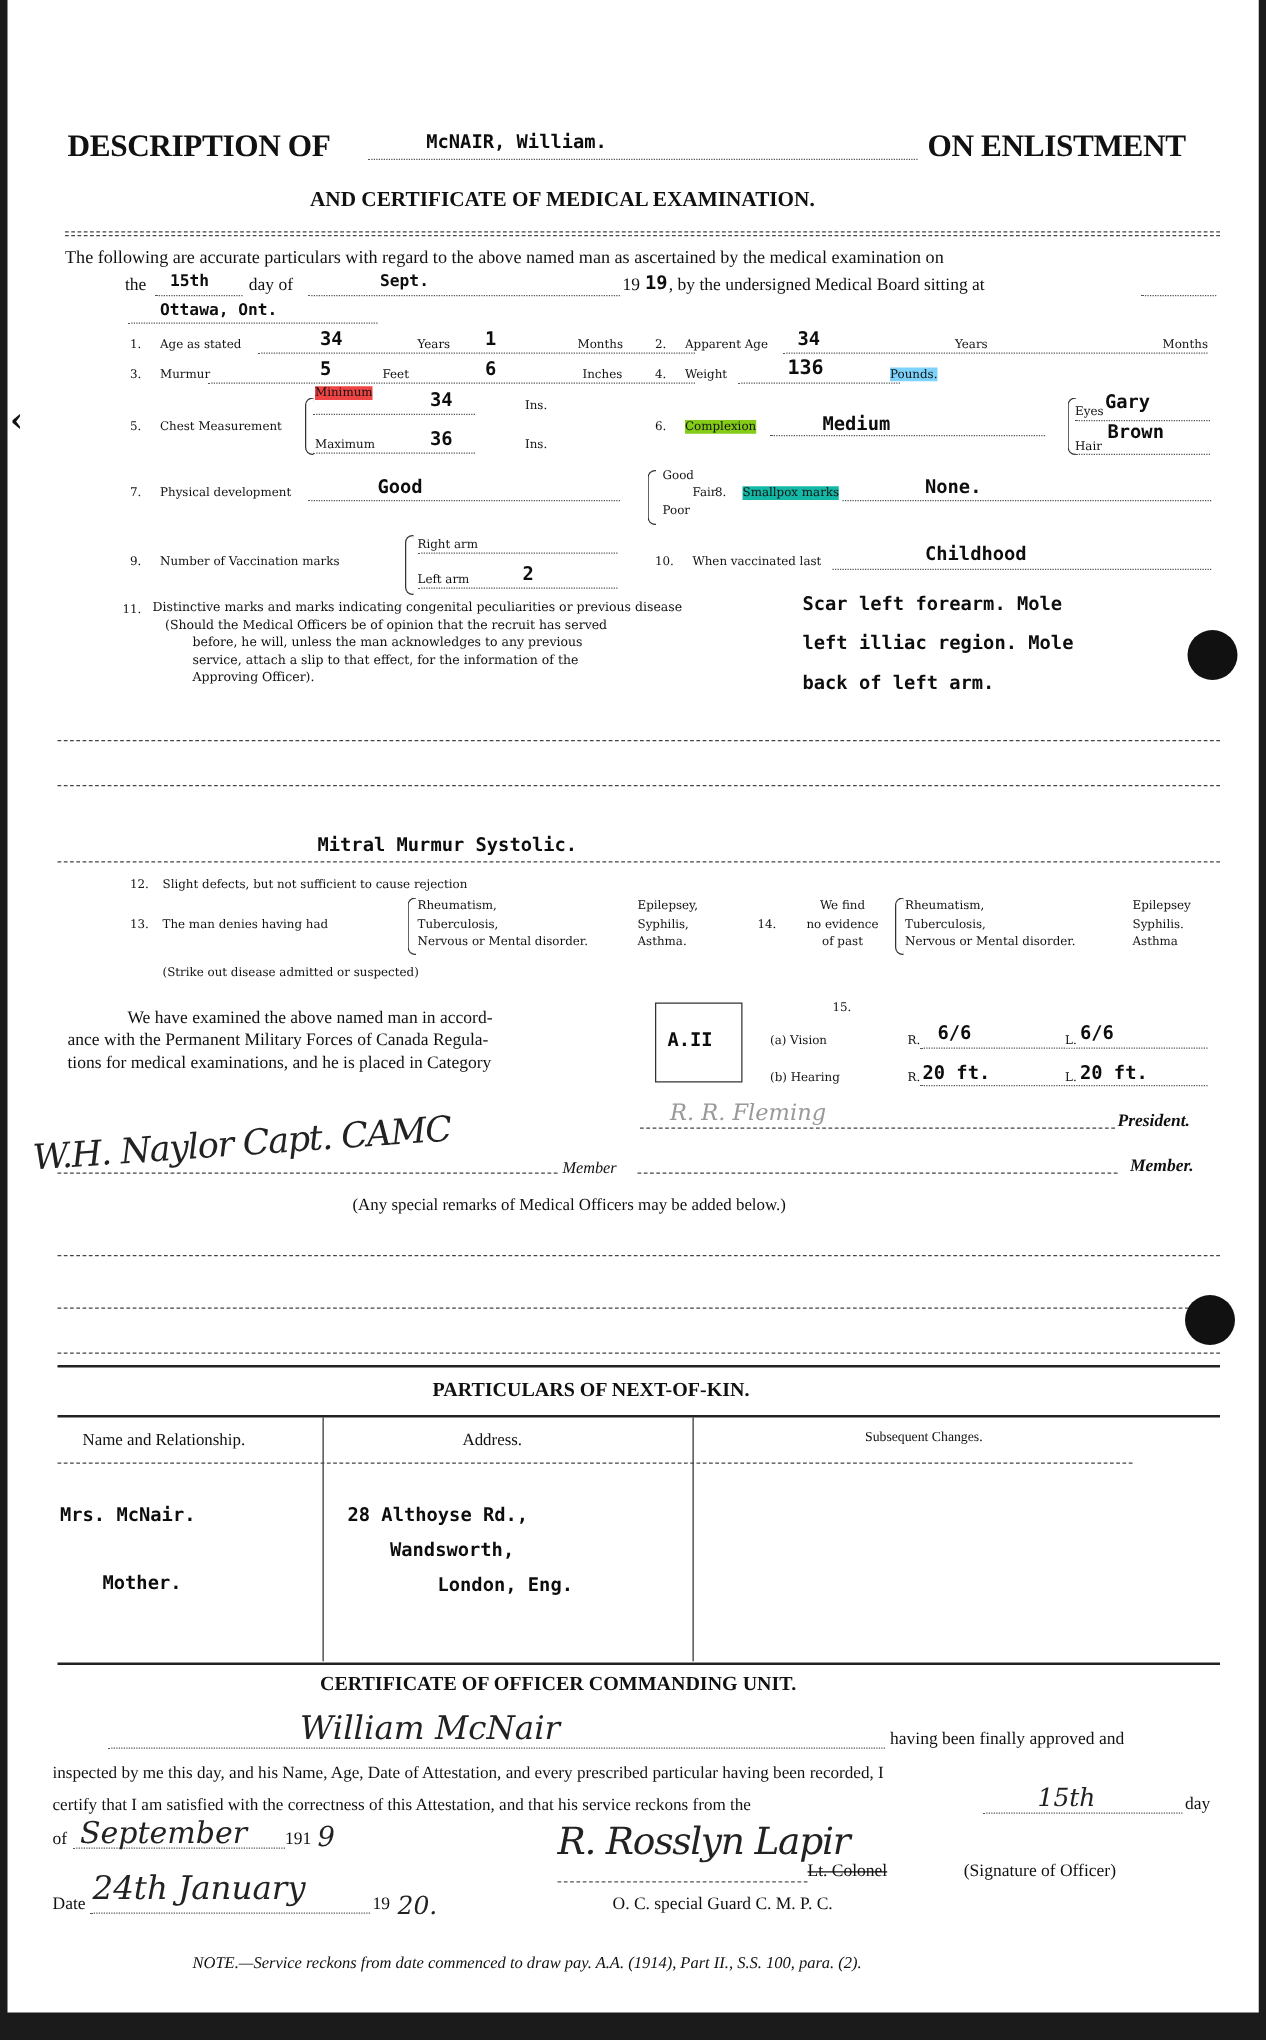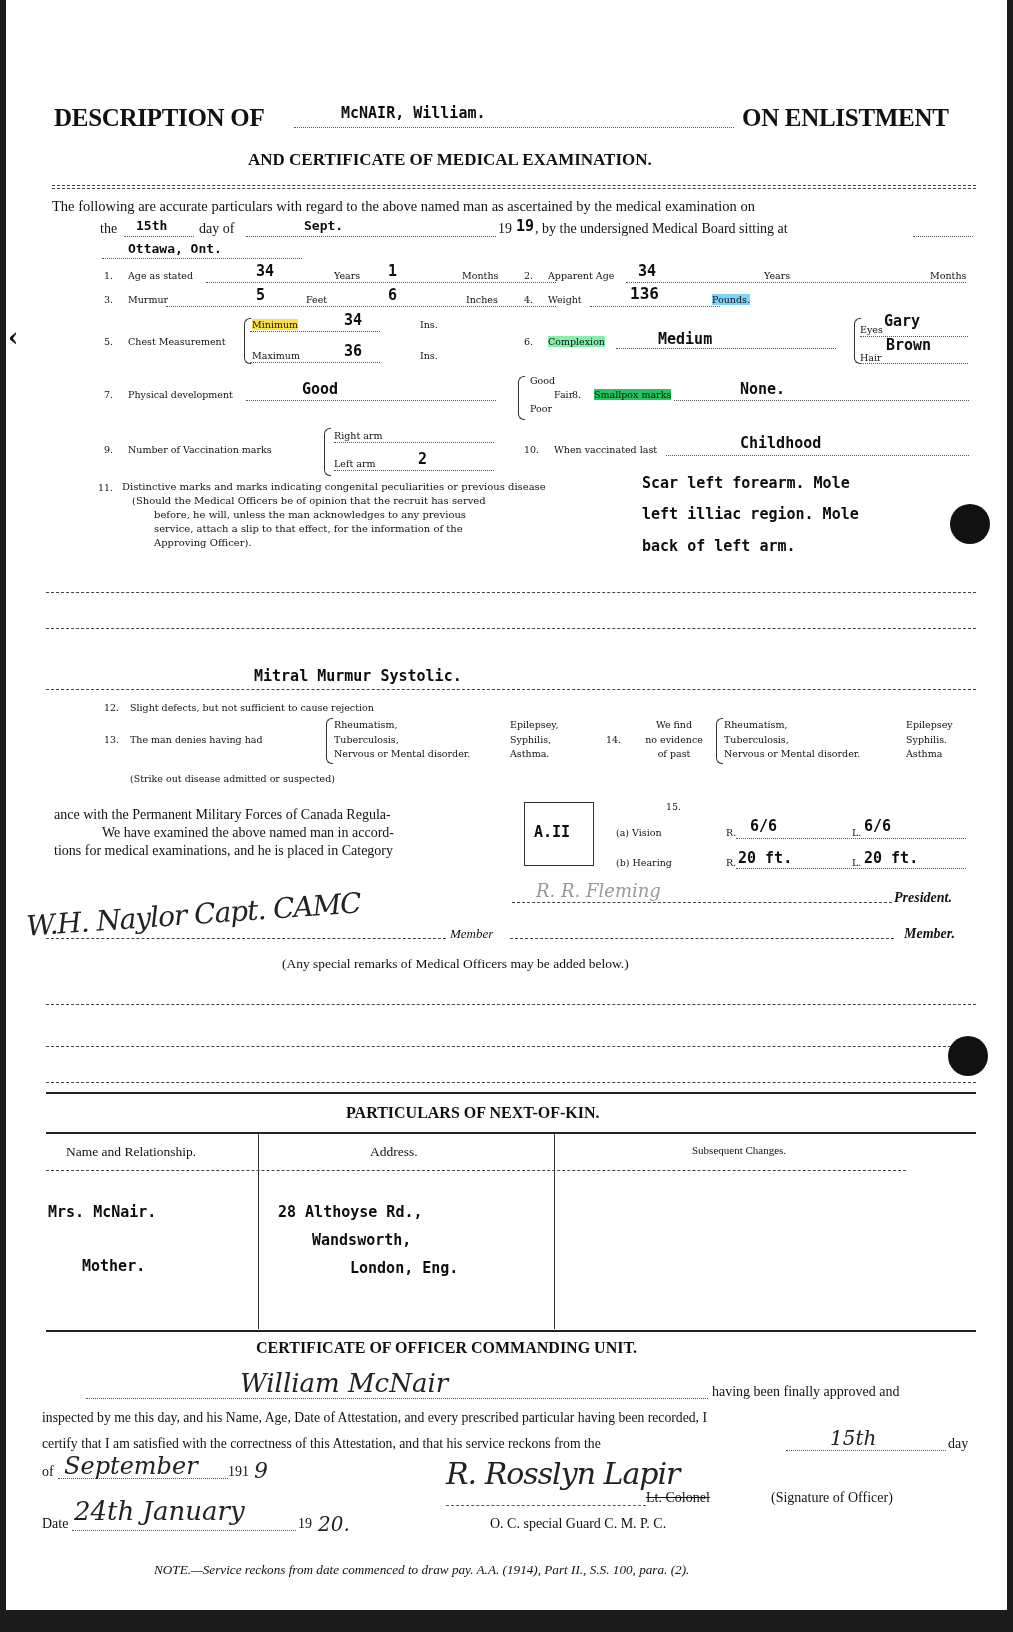--- a/index.html
+++ b/index.html
@@ -79,51 +79,51 @@
 
   <div class="abs small" style="left:518px;top:294px;">4.</div>
   <div class="abs small" style="left:542px;top:294px;background:#fff;">Weight</div>
   <div class="dots" style="left:584px;top:306px;width:130px;"></div>
   <div class="abs type type16" style="left:624px;top:284px;">136</div>
   <div class="abs small" style="left:706px;top:294px;background:#7dd3fc;">Pounds.</div>
 
   <div class="abs small" style="left:98px;top:336px;">5.</div>
   <div class="abs small" style="left:122px;top:336px;">Chest Measurement</div>
   <div class="brace" style="left:238px;top:318px;width:6px;height:44px;"></div>
-  <div class="abs small" style="left:246px;top:319px;background:#fde047;">Minimum</div>
+  <div class="abs small" style="left:246px;top:309px;background:#ef4444;">Minimum</div>
   <div class="dots" style="left:244px;top:331px;width:130px;"></div>
   <div class="abs type type15" style="left:338px;top:311px;">34</div>
   <div class="abs small" style="left:414px;top:319px;background:#fff;">Ins.</div>
   <div class="abs small" style="left:246px;top:350px;background:#fff;">Maximum</div>
   <div class="dots" style="left:244px;top:362px;width:130px;"></div>
   <div class="abs type type15" style="left:338px;top:342px;">36</div>
   <div class="abs small" style="left:414px;top:350px;background:#fff;">Ins.</div>
 
   <div class="abs small" style="left:518px;top:336px;">6.</div>
-  <div class="abs small" style="left:542px;top:336px;background:#86efac;">Complexion</div>
+  <div class="abs small" style="left:542px;top:336px;background:#84cc16;">Complexion</div>
   <div class="dots" style="left:610px;top:348px;width:220px;"></div>
   <div class="abs type type15" style="left:652px;top:330px;">Medium</div>
   <div class="brace" style="left:848px;top:318px;width:6px;height:44px;"></div>
   <div class="abs small" style="left:854px;top:324px;">Eyes</div>
   <div class="abs type type15" style="left:878px;top:312px;">Gary</div>
   <div class="dots" style="left:854px;top:336px;width:108px;"></div>
   <div class="abs type type15" style="left:880px;top:336px;">Brown</div>
   <div class="abs small" style="left:854px;top:352px;">Hair</div>
   <div class="dots" style="left:854px;top:363px;width:108px;"></div>
 
   <div class="abs small" style="left:98px;top:389px;">7.</div>
   <div class="abs small" style="left:122px;top:389px;background:#fff;">Physical development</div>
   <div class="dots" style="left:240px;top:400px;width:250px;"></div>
   <div class="abs type type15" style="left:296px;top:380px;">Good</div>
   <div class="brace" style="left:512px;top:376px;width:6px;height:42px;"></div>
   <div class="abs small" style="left:524px;top:375px;">Good</div>
   <div class="abs small" style="left:524px;top:389px;margin-left:24px;">Fair</div>
   <div class="abs small" style="left:524px;top:403px;">Poor</div>
   <div class="abs small" style="left:566px;top:389px;">8.</div>
-  <div class="abs small" style="left:588px;top:389px;background:#22c55e;">Smallpox marks</div>
+  <div class="abs small" style="left:588px;top:389px;background:#14b8a6;">Smallpox marks</div>
   <div class="dots" style="left:668px;top:400px;width:295px;"></div>
   <div class="abs type type15" style="left:734px;top:380px;">None.</div>
 
   <div class="abs small" style="left:98px;top:444px;">9.</div>
   <div class="abs small" style="left:122px;top:444px;">Number of Vaccination marks</div>
   <div class="brace" style="left:318px;top:428px;width:6px;height:46px;"></div>
   <div class="abs small" style="left:328px;top:430px;background:#fff;">Right arm</div>
   <div class="dots" style="left:328px;top:442px;width:160px;"></div>
   <div class="abs type type15" style="left:420px;top:422px;"></div>
   <div class="abs small" style="left:328px;top:458px;background:#fff;">Left arm</div>
@@ -183,22 +183,22 @@
     <div>Nervous or Mental disorder.</div>
   </div>
   <div class="abs small" style="left:900px;top:718px;line-height:14.5px;">
     <div>Epilepsey</div>
     <div>Syphilis.</div>
     <div>Asthma</div>
   </div>
   <div class="abs small" style="left:124px;top:773px;">(Strike out disease admitted or suspected)</div>
 
   <div class="abs body" style="left:48px;top:806px;font-size:14px;line-height:18px;text-align:justify;width:462px;">
+    <div style="padding-left:48px;">We have examined the above named man in accord-</div>
     <div>ance with the Permanent Military Forces of Canada Regula-</div>
-    <div style="padding-left:48px;">We have examined the above named man in accord-</div>
     <div>tions for medical examinations, and he is placed in Category</div>
   </div>
   <div class="catbox" style="left:518px;top:802px;width:68px;height:62px;"></div>
   <div class="abs type type15" style="left:528px;top:823px;">A.II</div>
   <div class="abs small" style="left:660px;top:801px;">15.</div>
   <div class="abs small" style="left:610px;top:827px;">(a) Vision</div>
   <div class="abs small" style="left:720px;top:827px;">R.</div>
   <div class="dots" style="left:730px;top:838px;width:230px;"></div>
   <div class="abs type type15" style="left:744px;top:817px;">6/6</div>
   <div class="abs small" style="left:846px;top:827px;background:#fff;">L.</div>

